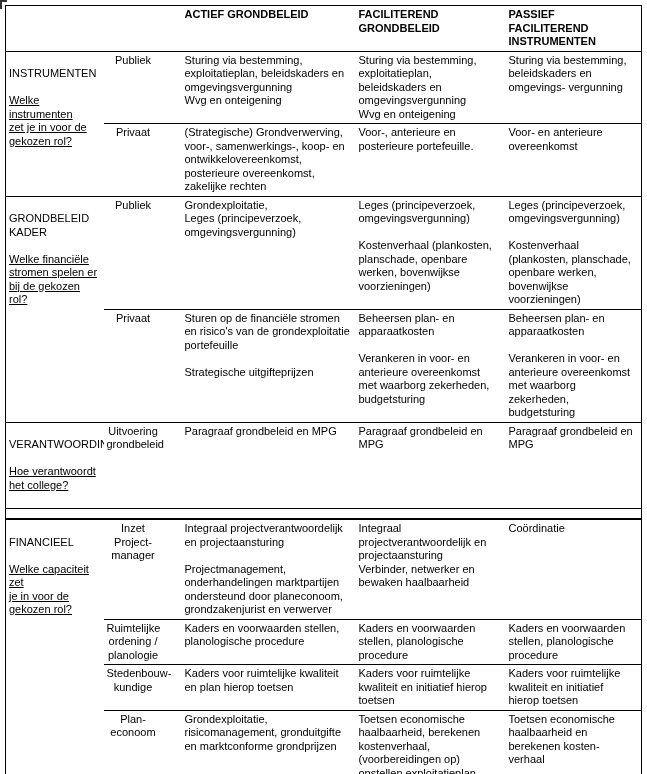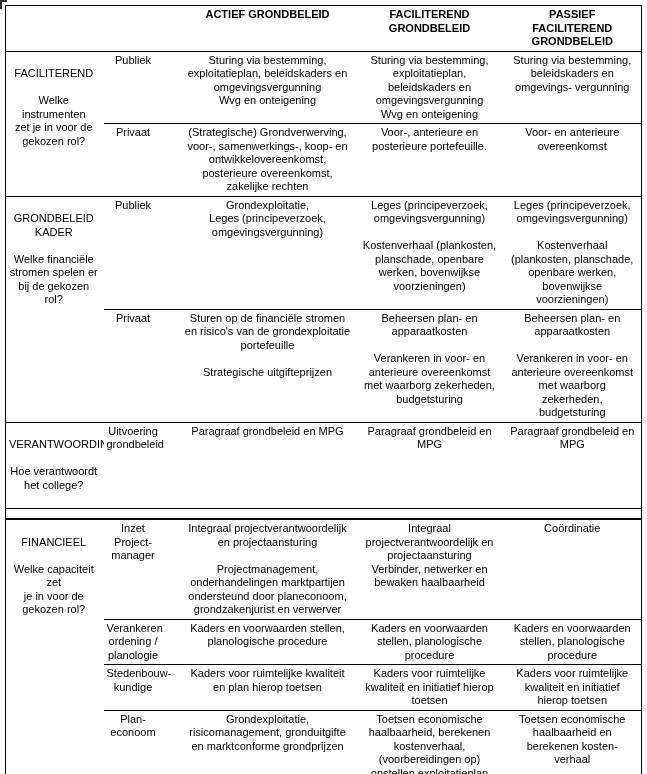--- a/index.html
+++ b/index.html
@@ -31,67 +31,67 @@
     border-bottom-width: 3px;
   }
   th, td {
     vertical-align: top;
     font-size: 11px;
     line-height: 13.5px;
     padding: 2px 5px 2px 3px;
     white-space: pre-line;
     overflow: hidden;
     font-weight: normal;
-    text-align: center;
+    text-align: left;
   }
   thead th {
     font-weight: bold;
     border-bottom: 1.8px solid #000;
   }
   .c2 {
     text-align: center;
     padding-right: 22px;
     margin-left: 22px;
   }
   tr.section-start > td { border-top: 1.5px solid #000; }
   tr.sub > td        { border-top: 1.5px solid #000; }
   tr.spacer > td {
     border-top: 1px solid #000;
     border-bottom: 2px solid #000;
   }
   .sec-title { white-space: pre-line; }
-  .sec-question { white-space: pre-line; }
+  .sec-question { white-space: pre-line; text-decoration: underline; }
 </style>
 </head>
 <body>
 
 <div class="corner-mark"></div>
 
 <table class="doc-table">
   <colgroup>
     <col style="width:98px">
       <col style="width:78px">
       <col style="width:174px">
       <col style="width:150px">
       <col style="width:136px">
   </colgroup>
   <thead>
     <tr style="height:26px">
       <th></th>
       <th></th>
       <th>ACTIEF GRONDBELEID</th>
       <th>FACILITEREND GRONDBELEID</th>
-      <th>PASSIEF FACILITEREND GRONDBELEID</th>
+      <th>PASSIEF FACILITEREND INSTRUMENTEN</th>
     </tr>
   </thead>
   <tbody>
 
     <tr class="section-start" style="height:52px">
       <td class="c1" rowspan="2">
-        <div class="sec-title">FACILITEREND</div>
+        <div class="sec-title">INSTRUMENTEN</div>
         <div class="sec-question">Welke instrumenten
 zet je in voor de
 gekozen rol?</div>
       </td>
       <td class="c2">Publiek</td>
       <td class="c3">Sturing via bestemming, exploitatieplan, beleidskaders en omgevingsvergunning
 Wvg en onteigening</td>
       <td class="c4">Sturing via bestemming, exploitatieplan, beleidskaders en omgevingsvergunning
 Wvg en onteigening</td>
       <td class="c5">Sturing via bestemming, beleidskaders en omgevings- vergunning</td>
@@ -160,21 +160,21 @@
       <td class="c2">Inzet  Project-
 manager</td>
       <td class="c3">Integraal projectverantwoordelijk en projectaansturing
 
 Projectmanagement, onderhandelingen marktpartijen ondersteund door planeconoom, grondzakenjurist en verwerver</td>
       <td class="c4">Integraal projectverantwoordelijk en projectaansturing
 Verbinder, netwerker en bewaken haalbaarheid</td>
       <td class="c5">Coördinatie</td>
     </tr>
     <tr class="sub" style="height:38px">
-      <td class="c2">Verankeren
+      <td class="c2">Ruimtelijke
 ordening /
 planologie</td>
       <td class="c3">Kaders en voorwaarden stellen, planologische procedure</td>
       <td class="c4">Kaders en voorwaarden stellen, planologische procedure</td>
       <td class="c5">Kaders en voorwaarden stellen, planologische procedure</td>
     </tr>
     <tr class="sub" style="height:42px">
       <td class="c2">Stedenbouw-
 kundige</td>
       <td class="c3">Kaders voor ruimtelijke kwaliteit en plan hierop toetsen</td>

